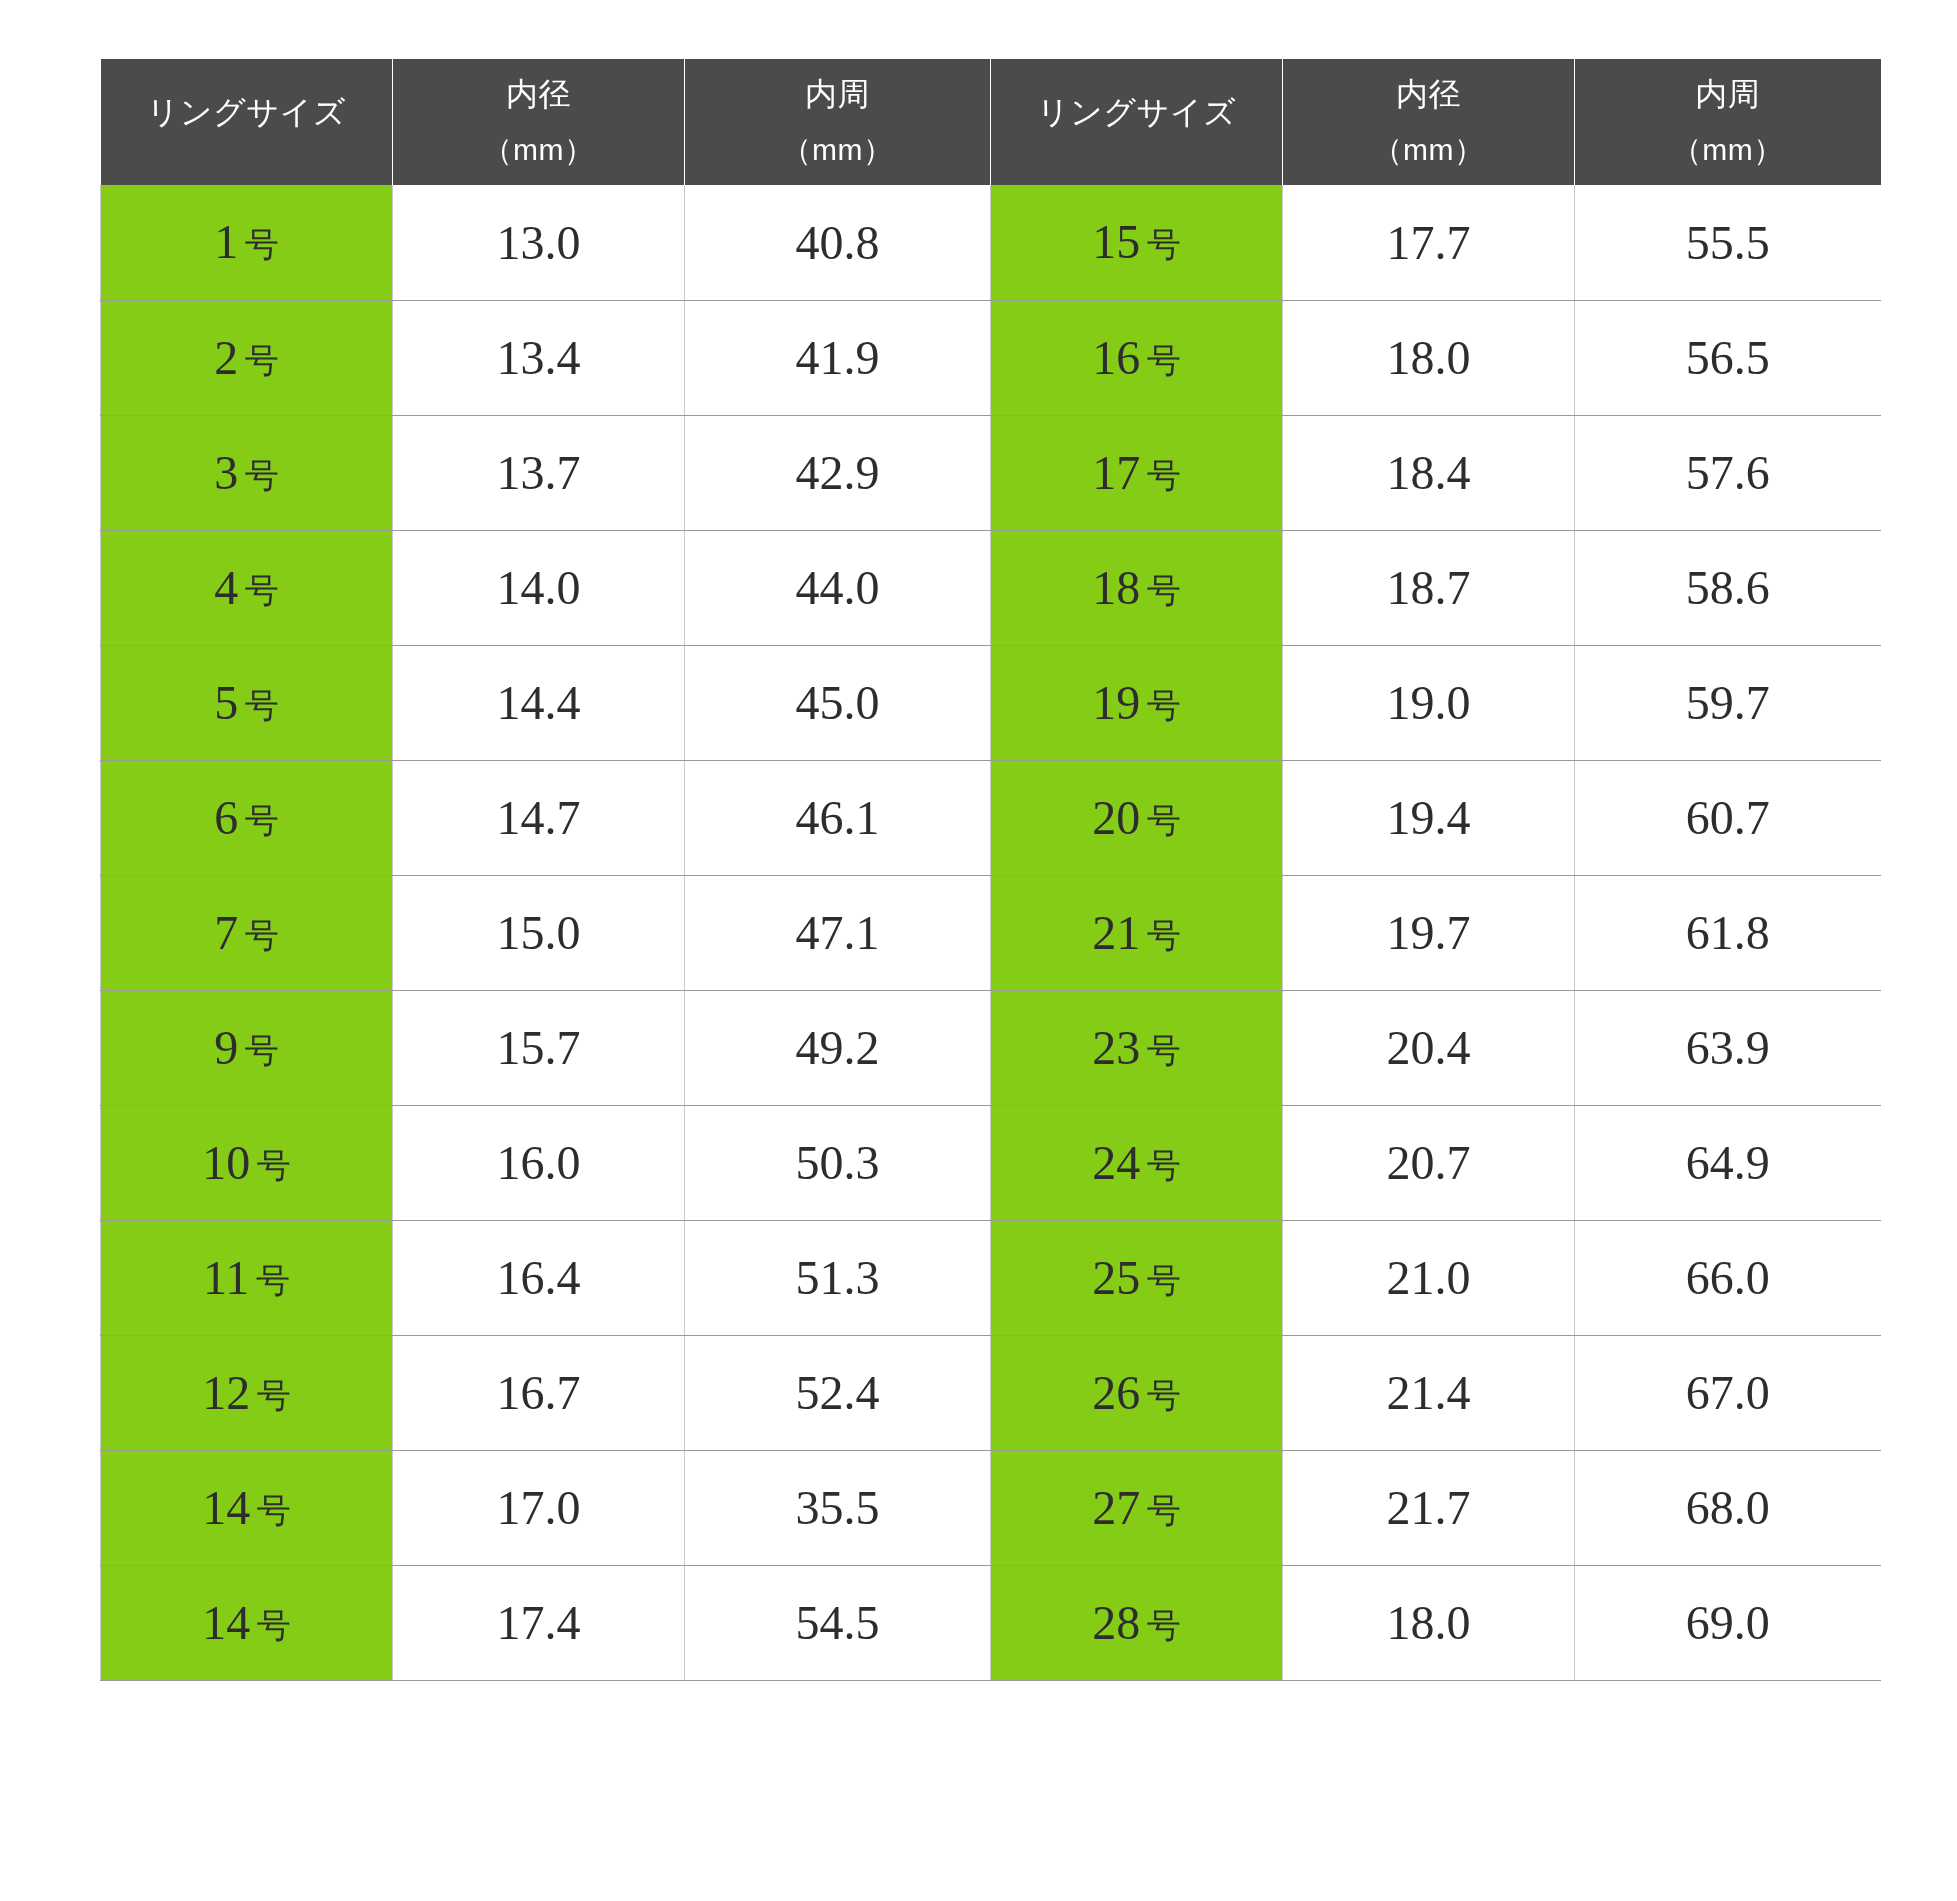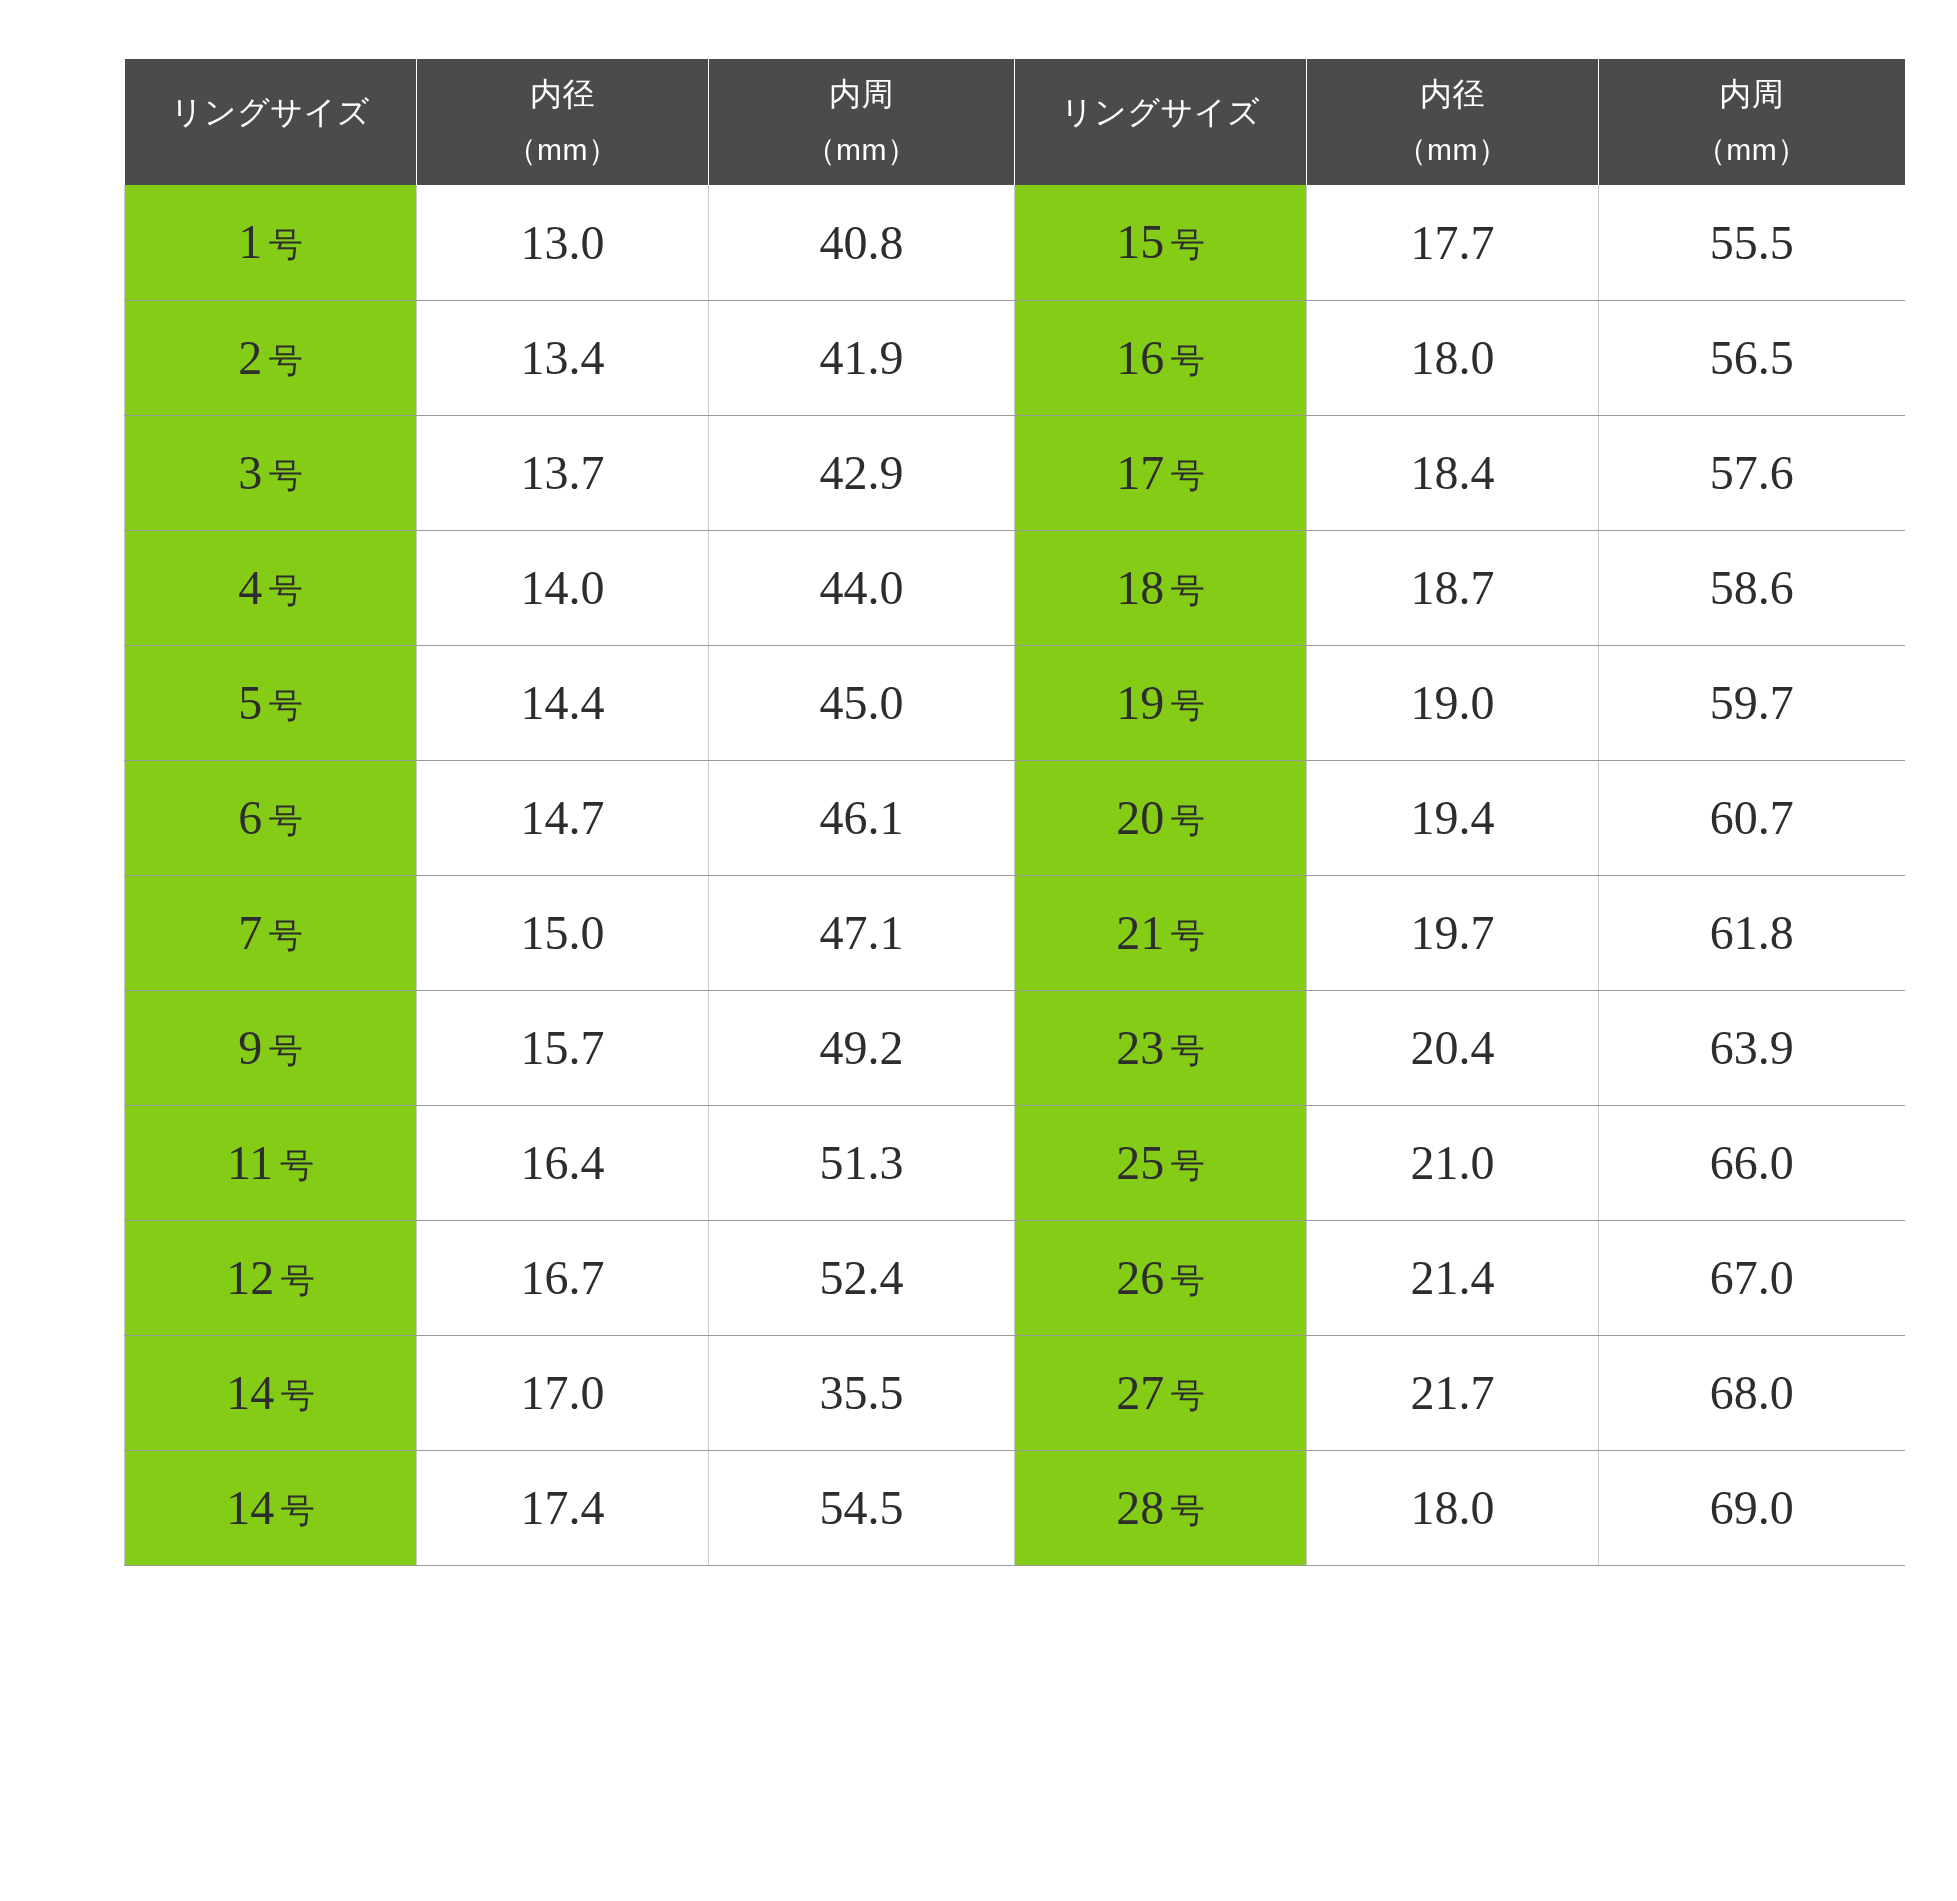--- a/index.html
+++ b/index.html
@@ -18,21 +18,21 @@
 
   .page {
     width: 1958px;
     height: 1901px;
     position: relative;
     background: #ffffff;
   }
 
   .table-wrap {
     position: absolute;
-    left: 124px;
+    left: 100px;
     top: 59px;
     width: 1778px;
   }
 
   table.size-table {
     border-collapse: collapse;
     table-layout: fixed;
     width: 1778px;
   }
 
@@ -197,20 +197,28 @@
           </tr>
           <tr>
             <td class="size-cell col-first"><span class="num">9</span><span class="go-suffix">号</span></td>
             <td>15.7</td>
             <td>49.2</td>
             <td class="size-cell"><span class="num">23</span><span class="go-suffix">号</span></td>
             <td>20.4</td>
             <td>63.9</td>
           </tr>
           <tr>
+            <td class="size-cell col-first"><span class="num">10</span><span class="go-suffix">号</span></td>
+            <td>16.0</td>
+            <td>50.3</td>
+            <td class="size-cell"><span class="num">24</span><span class="go-suffix">号</span></td>
+            <td>20.7</td>
+            <td>64.9</td>
+          </tr>
+          <tr>
             <td class="size-cell col-first"><span class="num">11</span><span class="go-suffix">号</span></td>
             <td>16.4</td>
             <td>51.3</td>
             <td class="size-cell"><span class="num">25</span><span class="go-suffix">号</span></td>
             <td>21.0</td>
             <td>66.0</td>
           </tr>
           <tr>
             <td class="size-cell col-first"><span class="num">12</span><span class="go-suffix">号</span></td>
             <td>16.7</td>

